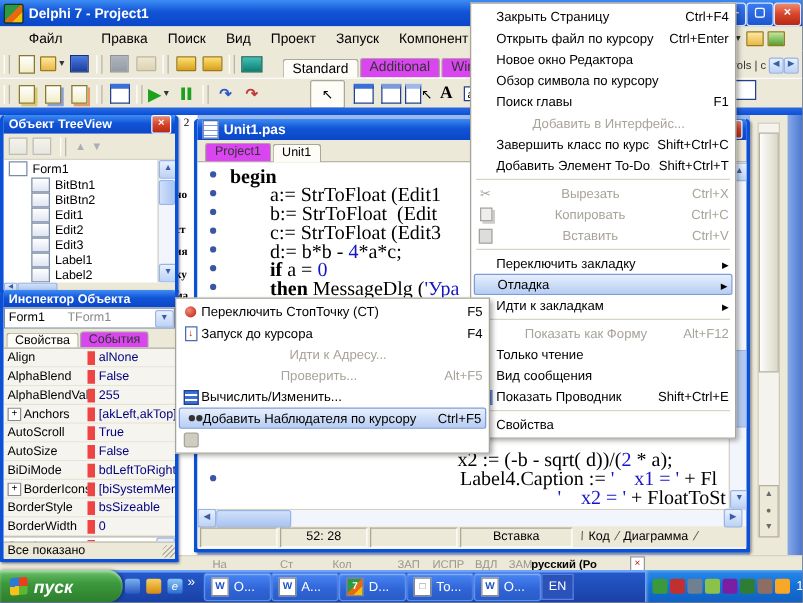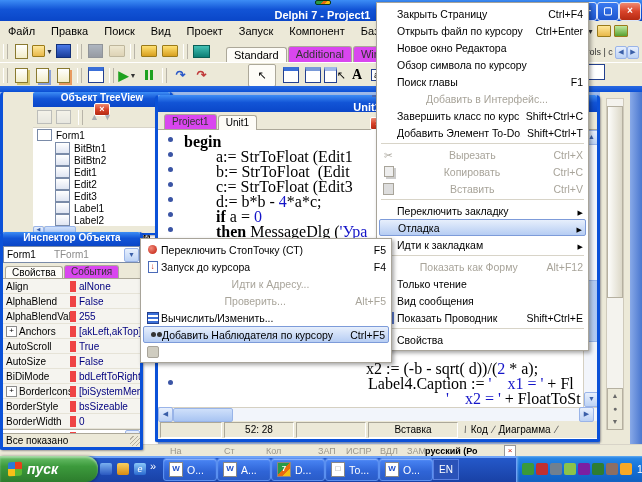--- a/index.html
+++ b/index.html
@@ -1,21 +1,21 @@
 <!DOCTYPE html>
 <html><head>
 <meta charset="utf-8">
 <style>
   html,body{margin:0;padding:0;background:#555;}
   #screen{position:relative;width:642px;height:482px;overflow:hidden;
     font-family:"Liberation Sans",sans-serif;font-size:11px;color:#000;background:#9db9e8;}
   .abs{position:absolute;}
   
   .xp-title{background:linear-gradient(180deg,#3d8df5 0%,#1254d6 45%,#0a46c8 100%);
-    color:#fff;font-weight:bold;display:flex;align-items:center;flex-direction:column;}
+    color:#fff;font-weight:bold;display:flex;align-items:center;}
   .xp-close{width:14px;height:13px;border-radius:2px;border:1px solid #fff;
     background:linear-gradient(#ef8a70,#d8432a 50%,#b52a12);color:#fff;font-size:9px;line-height:11px;
     text-align:center;font-weight:bold;}
   .xp-close::after{content:"\00D7";}
   .xp-btn{width:20px;height:17px;border-radius:3px;border:1px solid #dce6f8;
     background:linear-gradient(#3a7af0,#1c55cf);color:#fff;text-align:center;font-size:10px;line-height:15px;}
   .xp-btn.red{background:linear-gradient(#ef8a70,#d8432a 50%,#b52a12);}
   .bevel{background:#ece9d8;}
   .grip{width:3px;height:15px;border-left:1px solid #fff;border-right:1px solid #b8b4a8;margin:0 3px;}
   
@@ -119,21 +119,21 @@
 
   <div class="abs" style="left:0;top:0;width:642px;height:92px;">
     <div class="xp-title" style="height:21px;padding-left:3px;gap:4px;">
       <span style="width:14px;height:14px;display:inline-block;background:linear-gradient(135deg,#2a9a48 0 45%,#e86a10 45% 70%,#f2c010 70%);border:1px solid #0a3a12;border-radius:2px;"></span>
       <span style="font-size:11px;">Delphi 7 - Project1</span>
       <span class="abs xp-btn" style="left:575px;top:2px;">—</span>
       <span class="abs xp-btn" style="left:597px;top:2px;">▢</span>
       <span class="abs xp-btn red" style="left:619px;top:2px;">×</span>
     </div>
     <div class="bevel" style="height:19px;display:flex;align-items:center;border-bottom:1px solid #d8d4c8;">
-      <span style="padding:2px 8px;">Файл</span>
+      <span style="padding:2px 23px;">Файл</span>
       <span style="padding:2px 8px;">Правка</span>
       <span style="padding:2px 8px;">Поиск</span>
       <span style="padding:2px 8px;">Вид</span>
       <span style="padding:2px 8px;">Проект</span>
       <span style="padding:2px 8px;">Запуск</span>
       <span style="padding:2px 8px;">Компонент</span>
       <span style="padding:2px 8px;">Базы Данных</span>
       <span style="padding:2px 8px;">Инстр</span>
     </div>
 
@@ -237,21 +237,21 @@
     <div class="abs" style="left:584px;top:44px;width:56px;height:16px;display:flex;align-items:center;font-size:9px;color:#333;">
       <span>trols | c</span>
       <span class="sbtn" style="width:10px;height:11px;line-height:10px;margin-left:2px;">◀</span>
       <span class="sbtn" style="width:10px;height:11px;line-height:10px;">▶</span>
     </div>
     <div class="abs" style="left:587px;top:64px;width:16px;height:14px;border:1px solid #23408f;background:#fff;"></div>
 
     <div class="abs" style="left:0;top:86px;width:642px;height:6px;background:linear-gradient(#2a69e0,#0b51d8);"></div>
   </div>
 
-  <div class="abs cwin" style="left:0;top:92px;width:137px;height:140px;padding-left:30px;">
+  <div class="abs cwin" style="left:0;top:92px;width:137px;height:140px;">
     <div class="bar xp-title">
       <span style="flex:1;">Объект TreeView</span>
       <span class="xp-close"></span>
     </div>
     <div class="bevel" style="height:20px;display:flex;align-items:center;gap:4px;padding-left:4px;border-bottom:1px solid #d8d4c8;">
       <span class="tvi dim" style="width:14px;height:12px;"></span>
       <span class="tvi dim" style="width:14px;height:12px;"></span>
       <span class="grip"></span>
       <span class="dim" style="color:#4a6ab8;font-size:9px;">▲</span>
       <span class="dim" style="color:#4a6ab8;font-size:9px;">▼</span>

